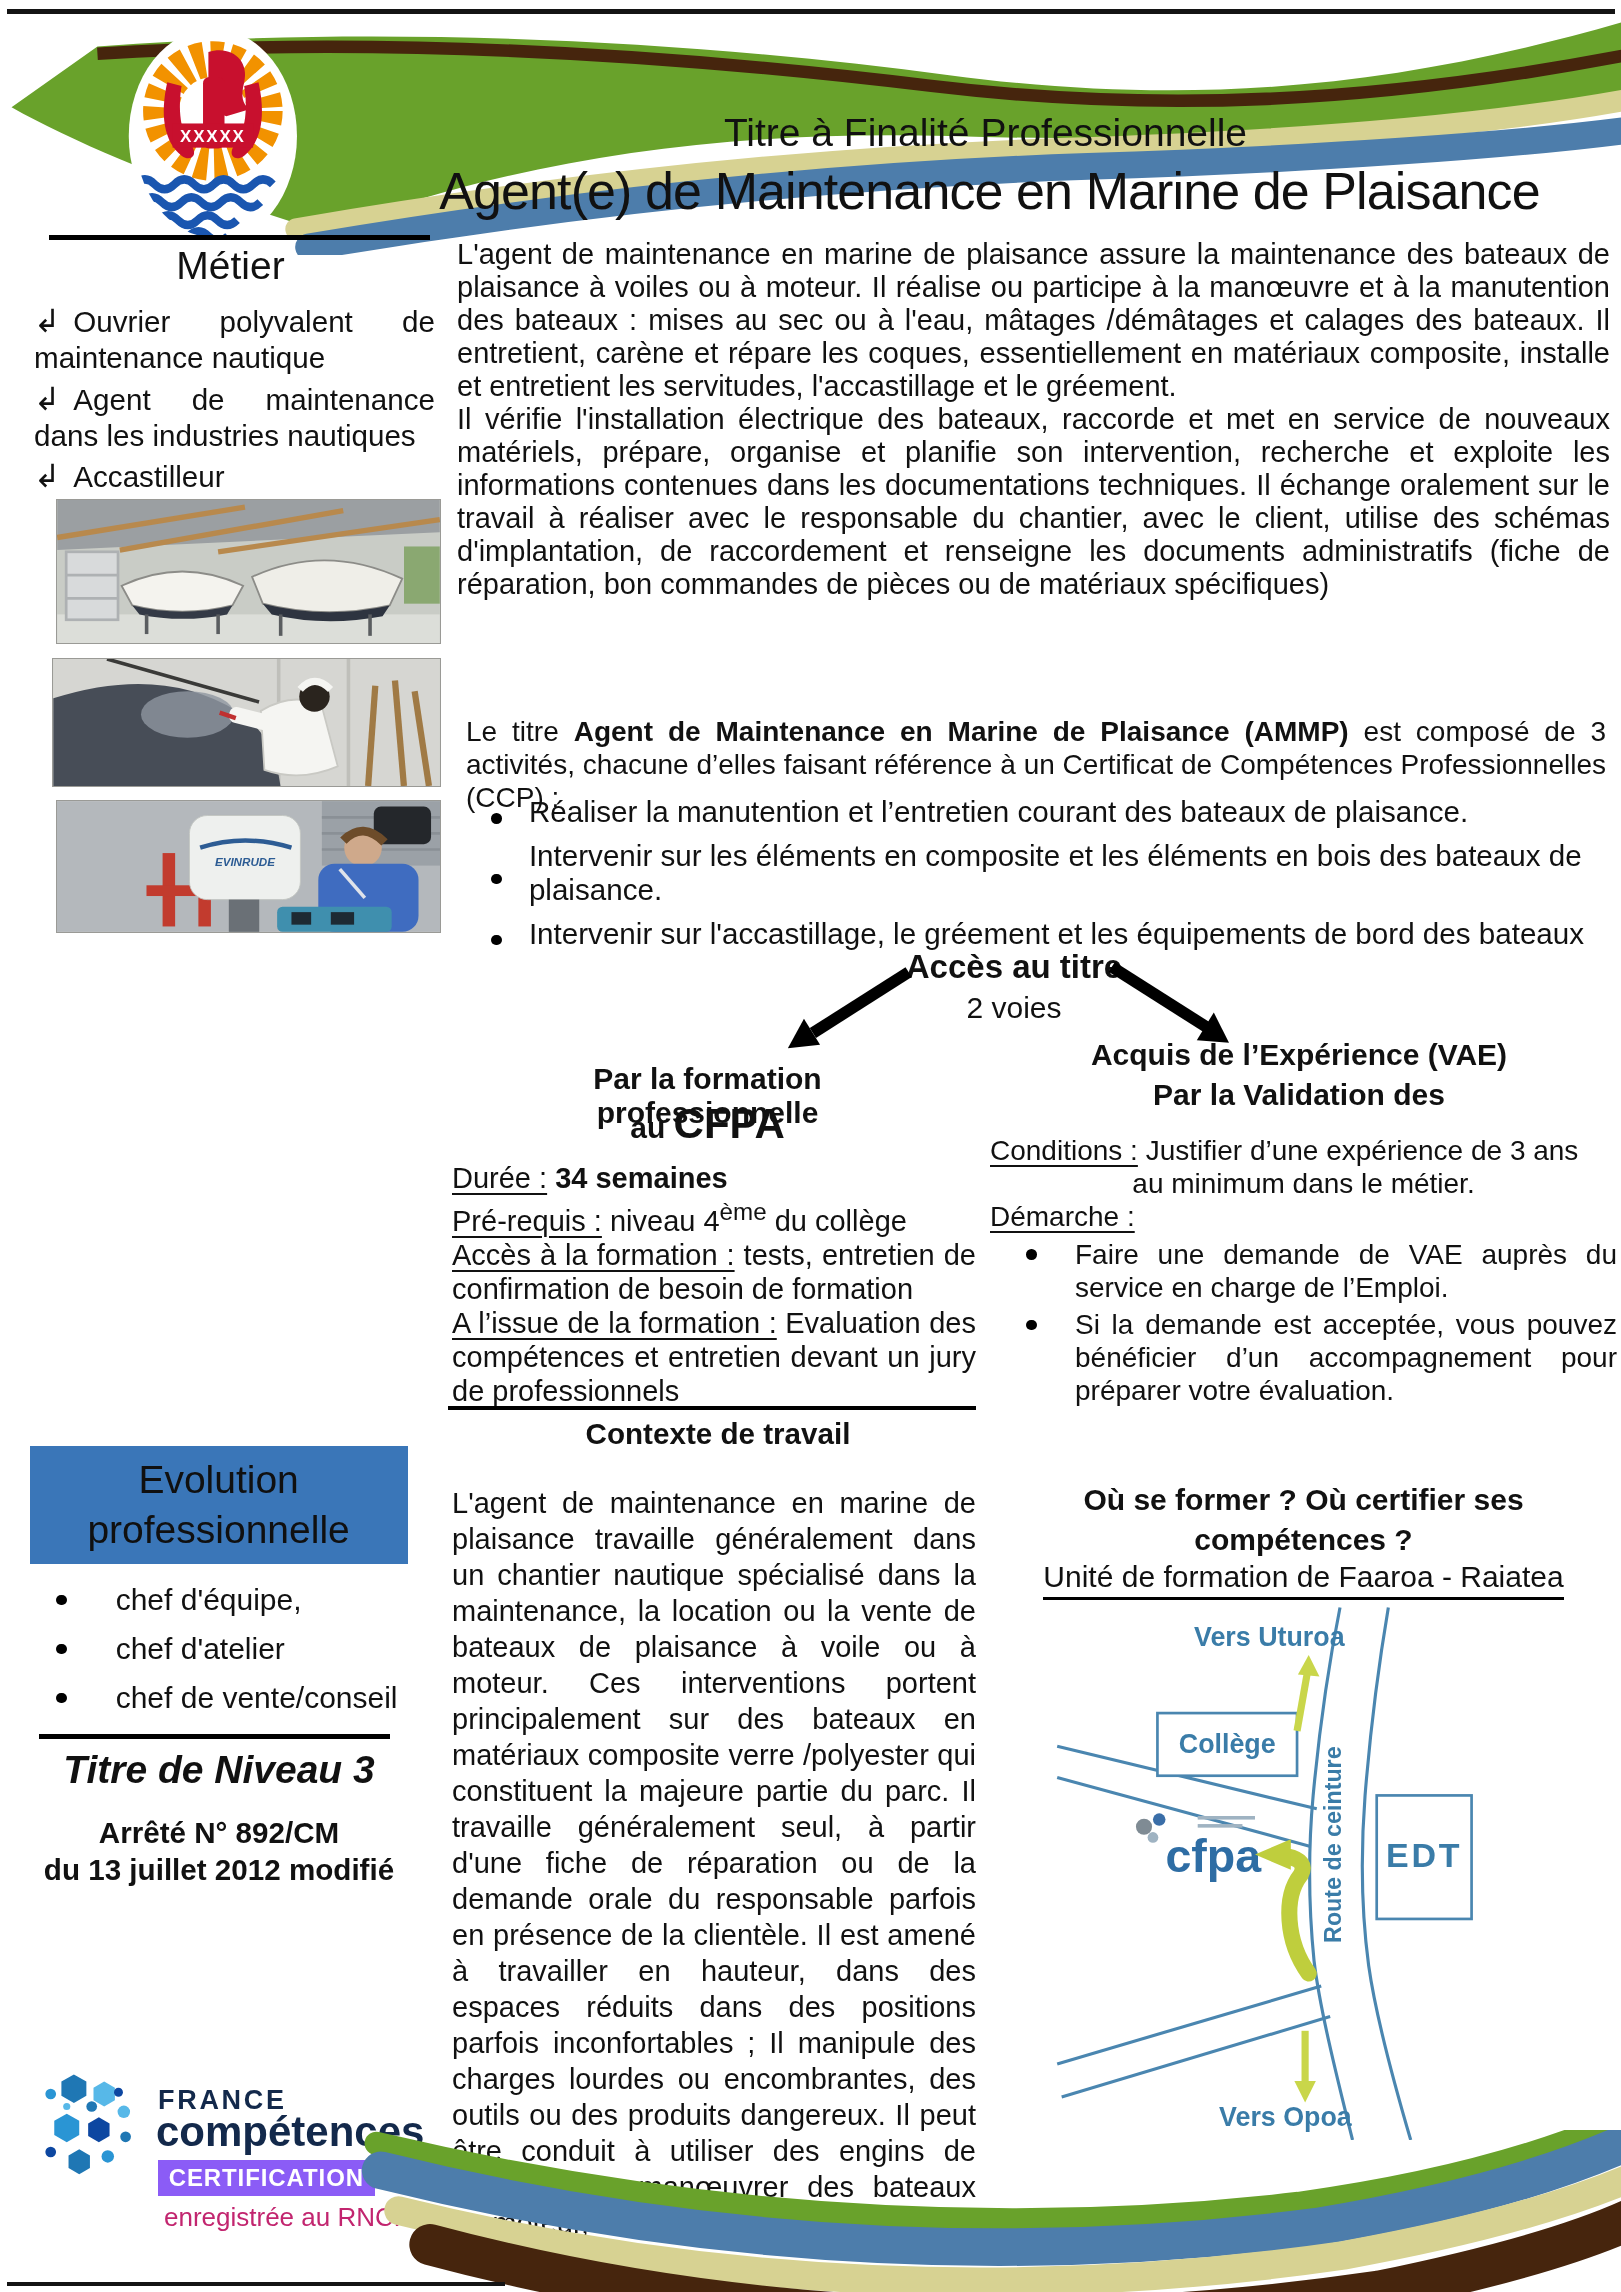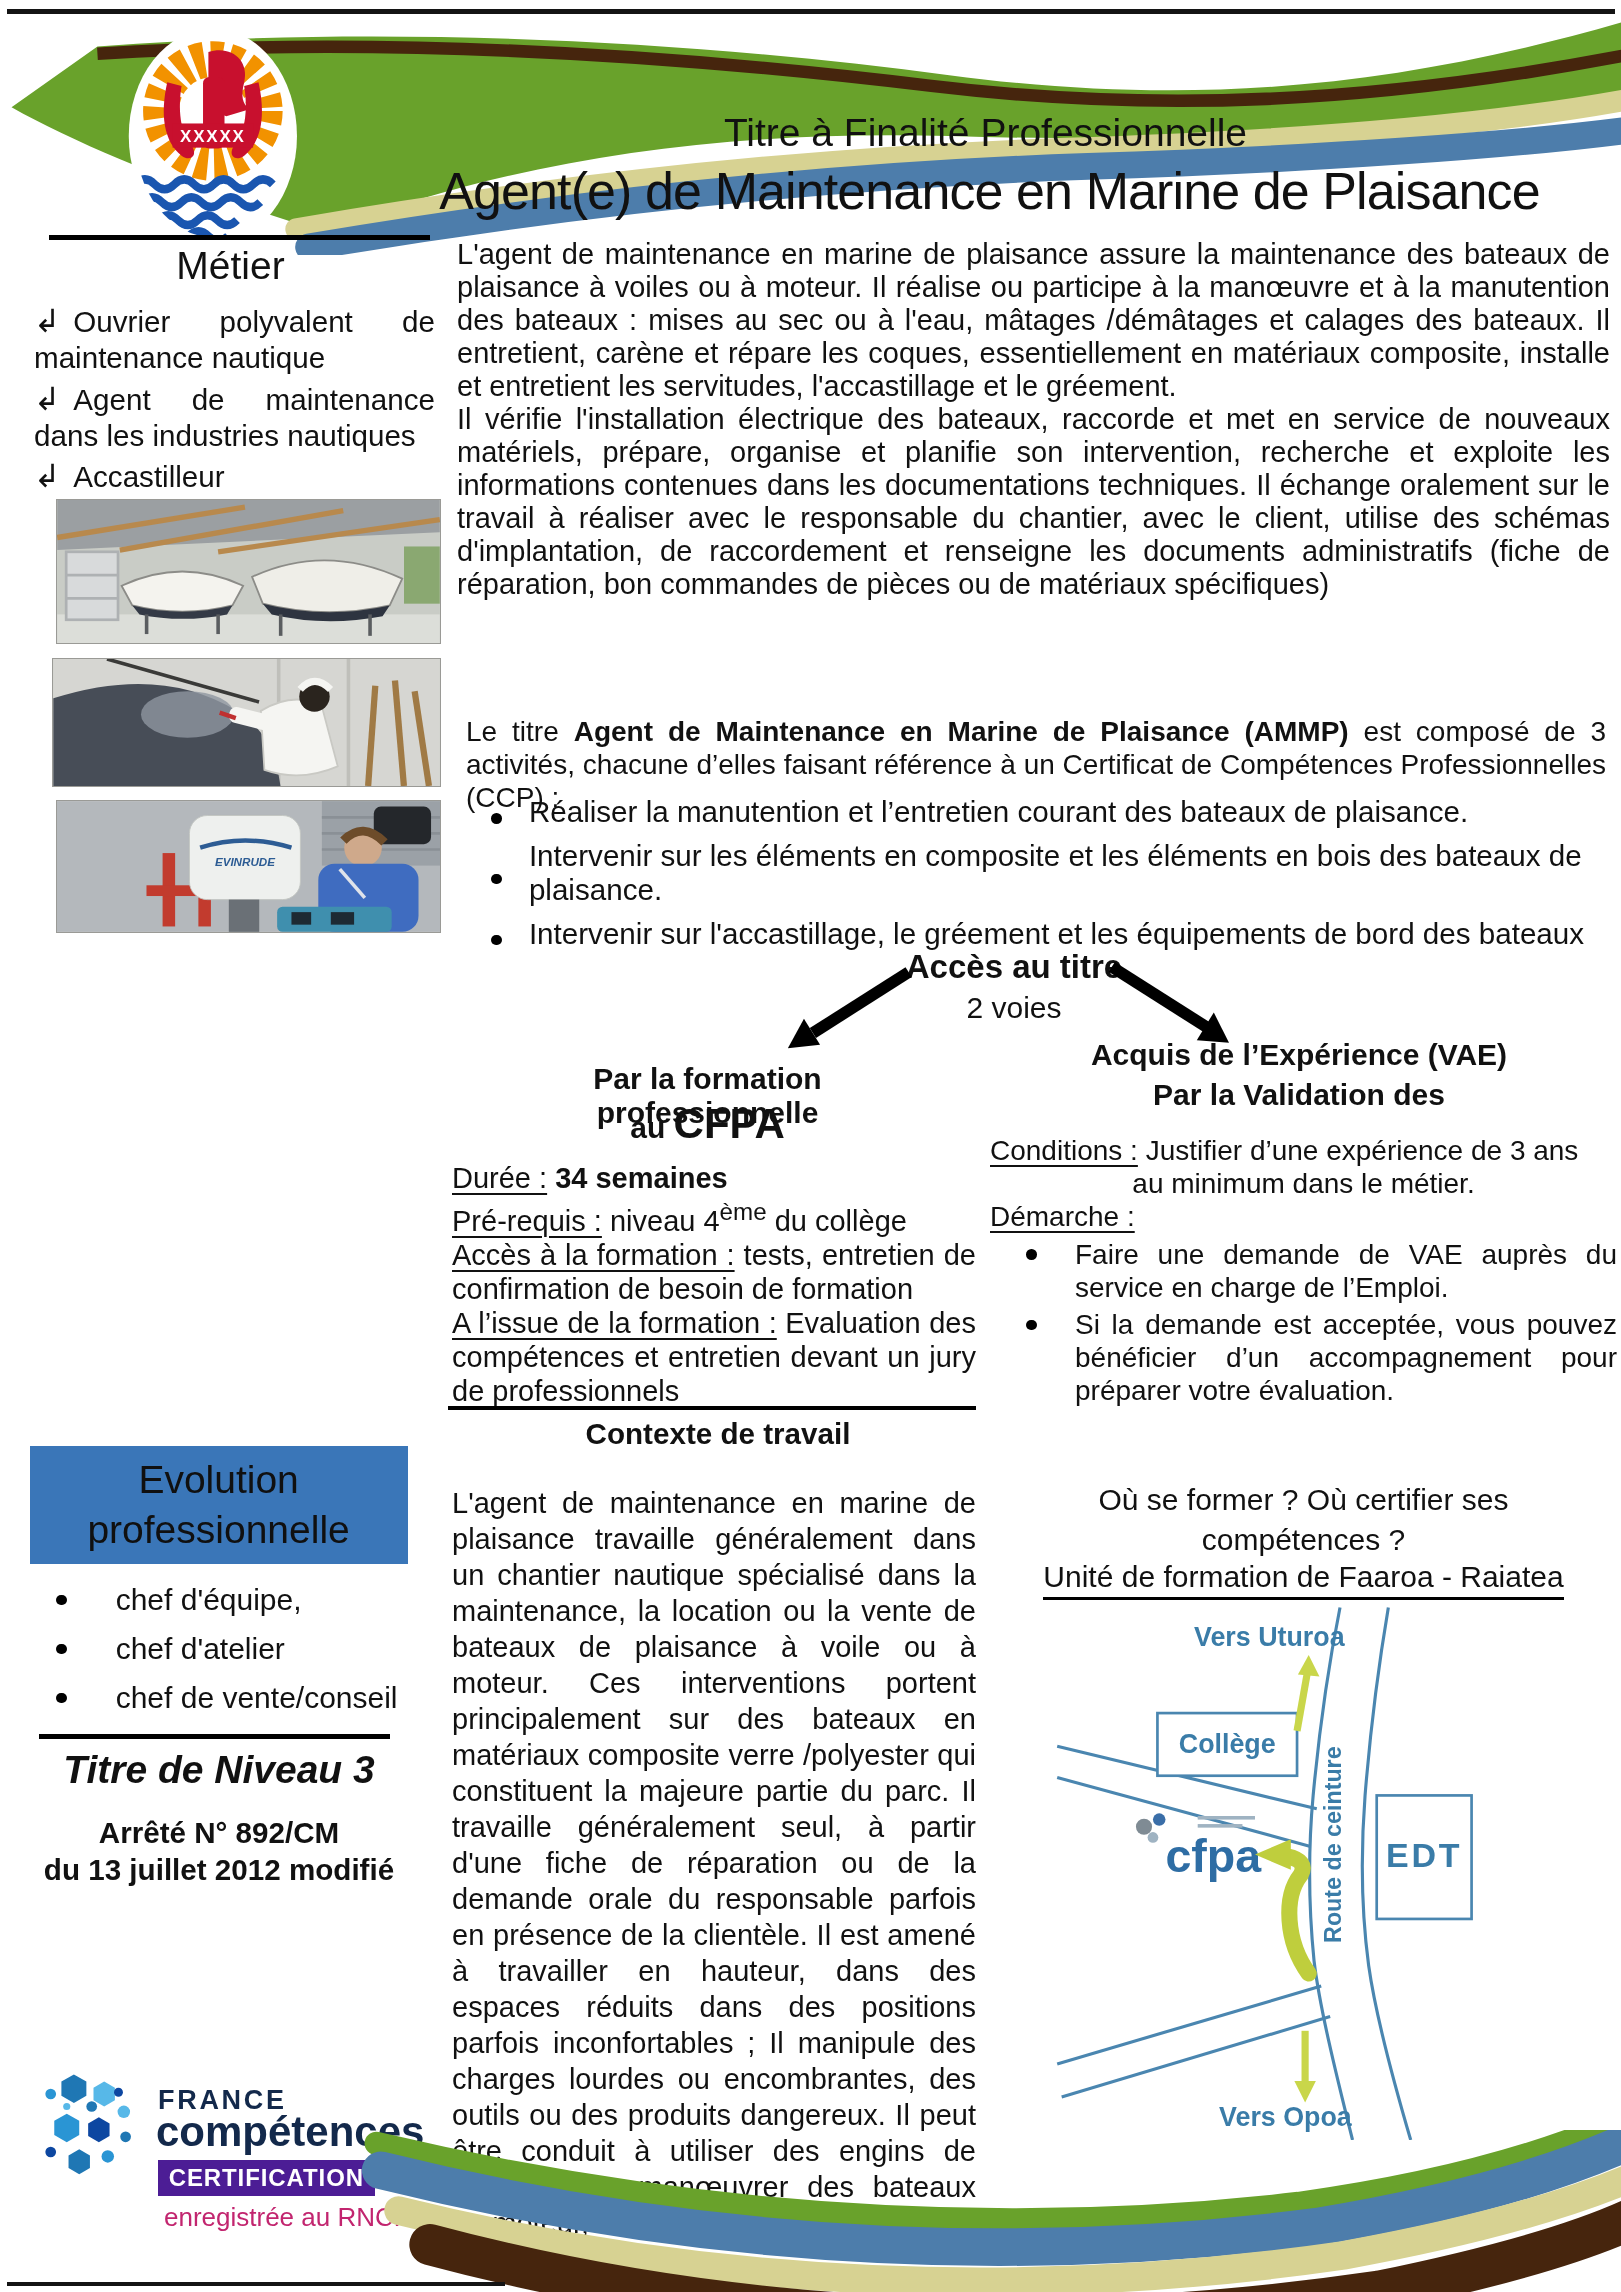--- a/index.html
+++ b/index.html
@@ -41,21 +41,21 @@
   .dot{width:10.7px; height:10.7px; border-radius:50%; background:#000; flex:0 0 10.7px; align-self:center;}
   #evo-list .dot{margin-right:49px;}
   #rule-niveau{left:39px; top:1734px; width:351px; height:4.5px; background:#000;}
   #titre-niveau{left:31px; top:1748px; width:376px; font-size:39px; font-weight:700; font-style:italic;}
   #arrete{left:31px; top:1814px; width:376px; font-size:29.6px; font-weight:700; line-height:37px;}
 
   #fc-logo{left:40px; top:2060px; width:448px; height:197px;}
   #fc-icon{position:absolute; left:0; top:7.2px;}
   #fc-fr{position:absolute; left:118px; top:25px; font-size:27px; font-weight:700; letter-spacing:2.7px; color:#13294b;}
   #fc-comp{position:absolute; left:116px; top:48px; font-size:42px; font-weight:700; color:#13294b;text-align:right;}
-  #fc-badge{position:absolute; left:118px; top:100px; background:#4c1d95; color:#fff; font-size:24px; font-weight:700; padding:3.6px 10.7px 4.5px; letter-spacing:0.9px;}
+  #fc-badge{position:absolute; left:118px; top:100px; background:#8b5cf6; color:#fff; font-size:24px; font-weight:700; padding:3.6px 10.7px 4.5px; letter-spacing:0.9px;}
   #fc-sub{position:absolute; left:124px; top:142px; font-size:26px; color:#c2256f;}
 
   #intro{left:457px; top:238px; width:1153px; font-size:29px; line-height:33px;}
   #intro p{margin:0;}
   #ccp-lead{left:466px; top:715px; width:1140px; font-size:28px; line-height:33px;}
   #ccp-list{left:484px; top:795px; width:1111px; font-size:29.6px; line-height:34px;}
   #ccp-list .row{display:flex; margin-bottom:9.9px;}
   #ccp-list .dot{margin:12.5px 27px 0 7.2px;}
   #ccp-list .tx{flex:1;}
 
@@ -74,21 +74,21 @@
   #div-ctx{left:448px; top:1406px; width:528px; height:3.6px; background:#000;}
   #ctx-h{left:454px; top:1417px; width:528px; font-size:29.6px; font-weight:700;}
   #ctx-body{left:452px; top:1485px; width:524px; font-size:29px; line-height:36px;}
 
   #vae-block{left:990px; top:1134px; width:627px; font-size:28px; line-height:33px;}
   #vae-block p{margin:0;}
   #vae-block .brow{position:relative; padding-left:85px; margin-top:4.5px;}
   #vae-block .brow .dot{position:absolute; left:36px; top:11.6px;}
   #vae-dem{margin-top:5.4px;}
 
-  #ou-h{left:1008px; top:1480px; width:591px; font-size:30px; font-weight:400; line-height:40px;}
+  #ou-h{left:1008px; top:1480px; width:591px; font-size:30px; font-weight:700; line-height:40px;}
   #unite-wrap{left:990px; top:1560px; width:627px;}
   #unite-wrap .u{display:inline-block; font-size:30px; border-bottom:3.6px solid #000; padding-bottom:2.7px;}
 
   #map{left:990px; top:1603px; width:632px; height:537px;}
   #bottom-art{left:0; top:2130px; width:1622px; height:163px;}
   svg text{font-family:"Liberation Sans","DejaVu Sans",sans-serif;}
 </style>
 </head>
 <body>
 

